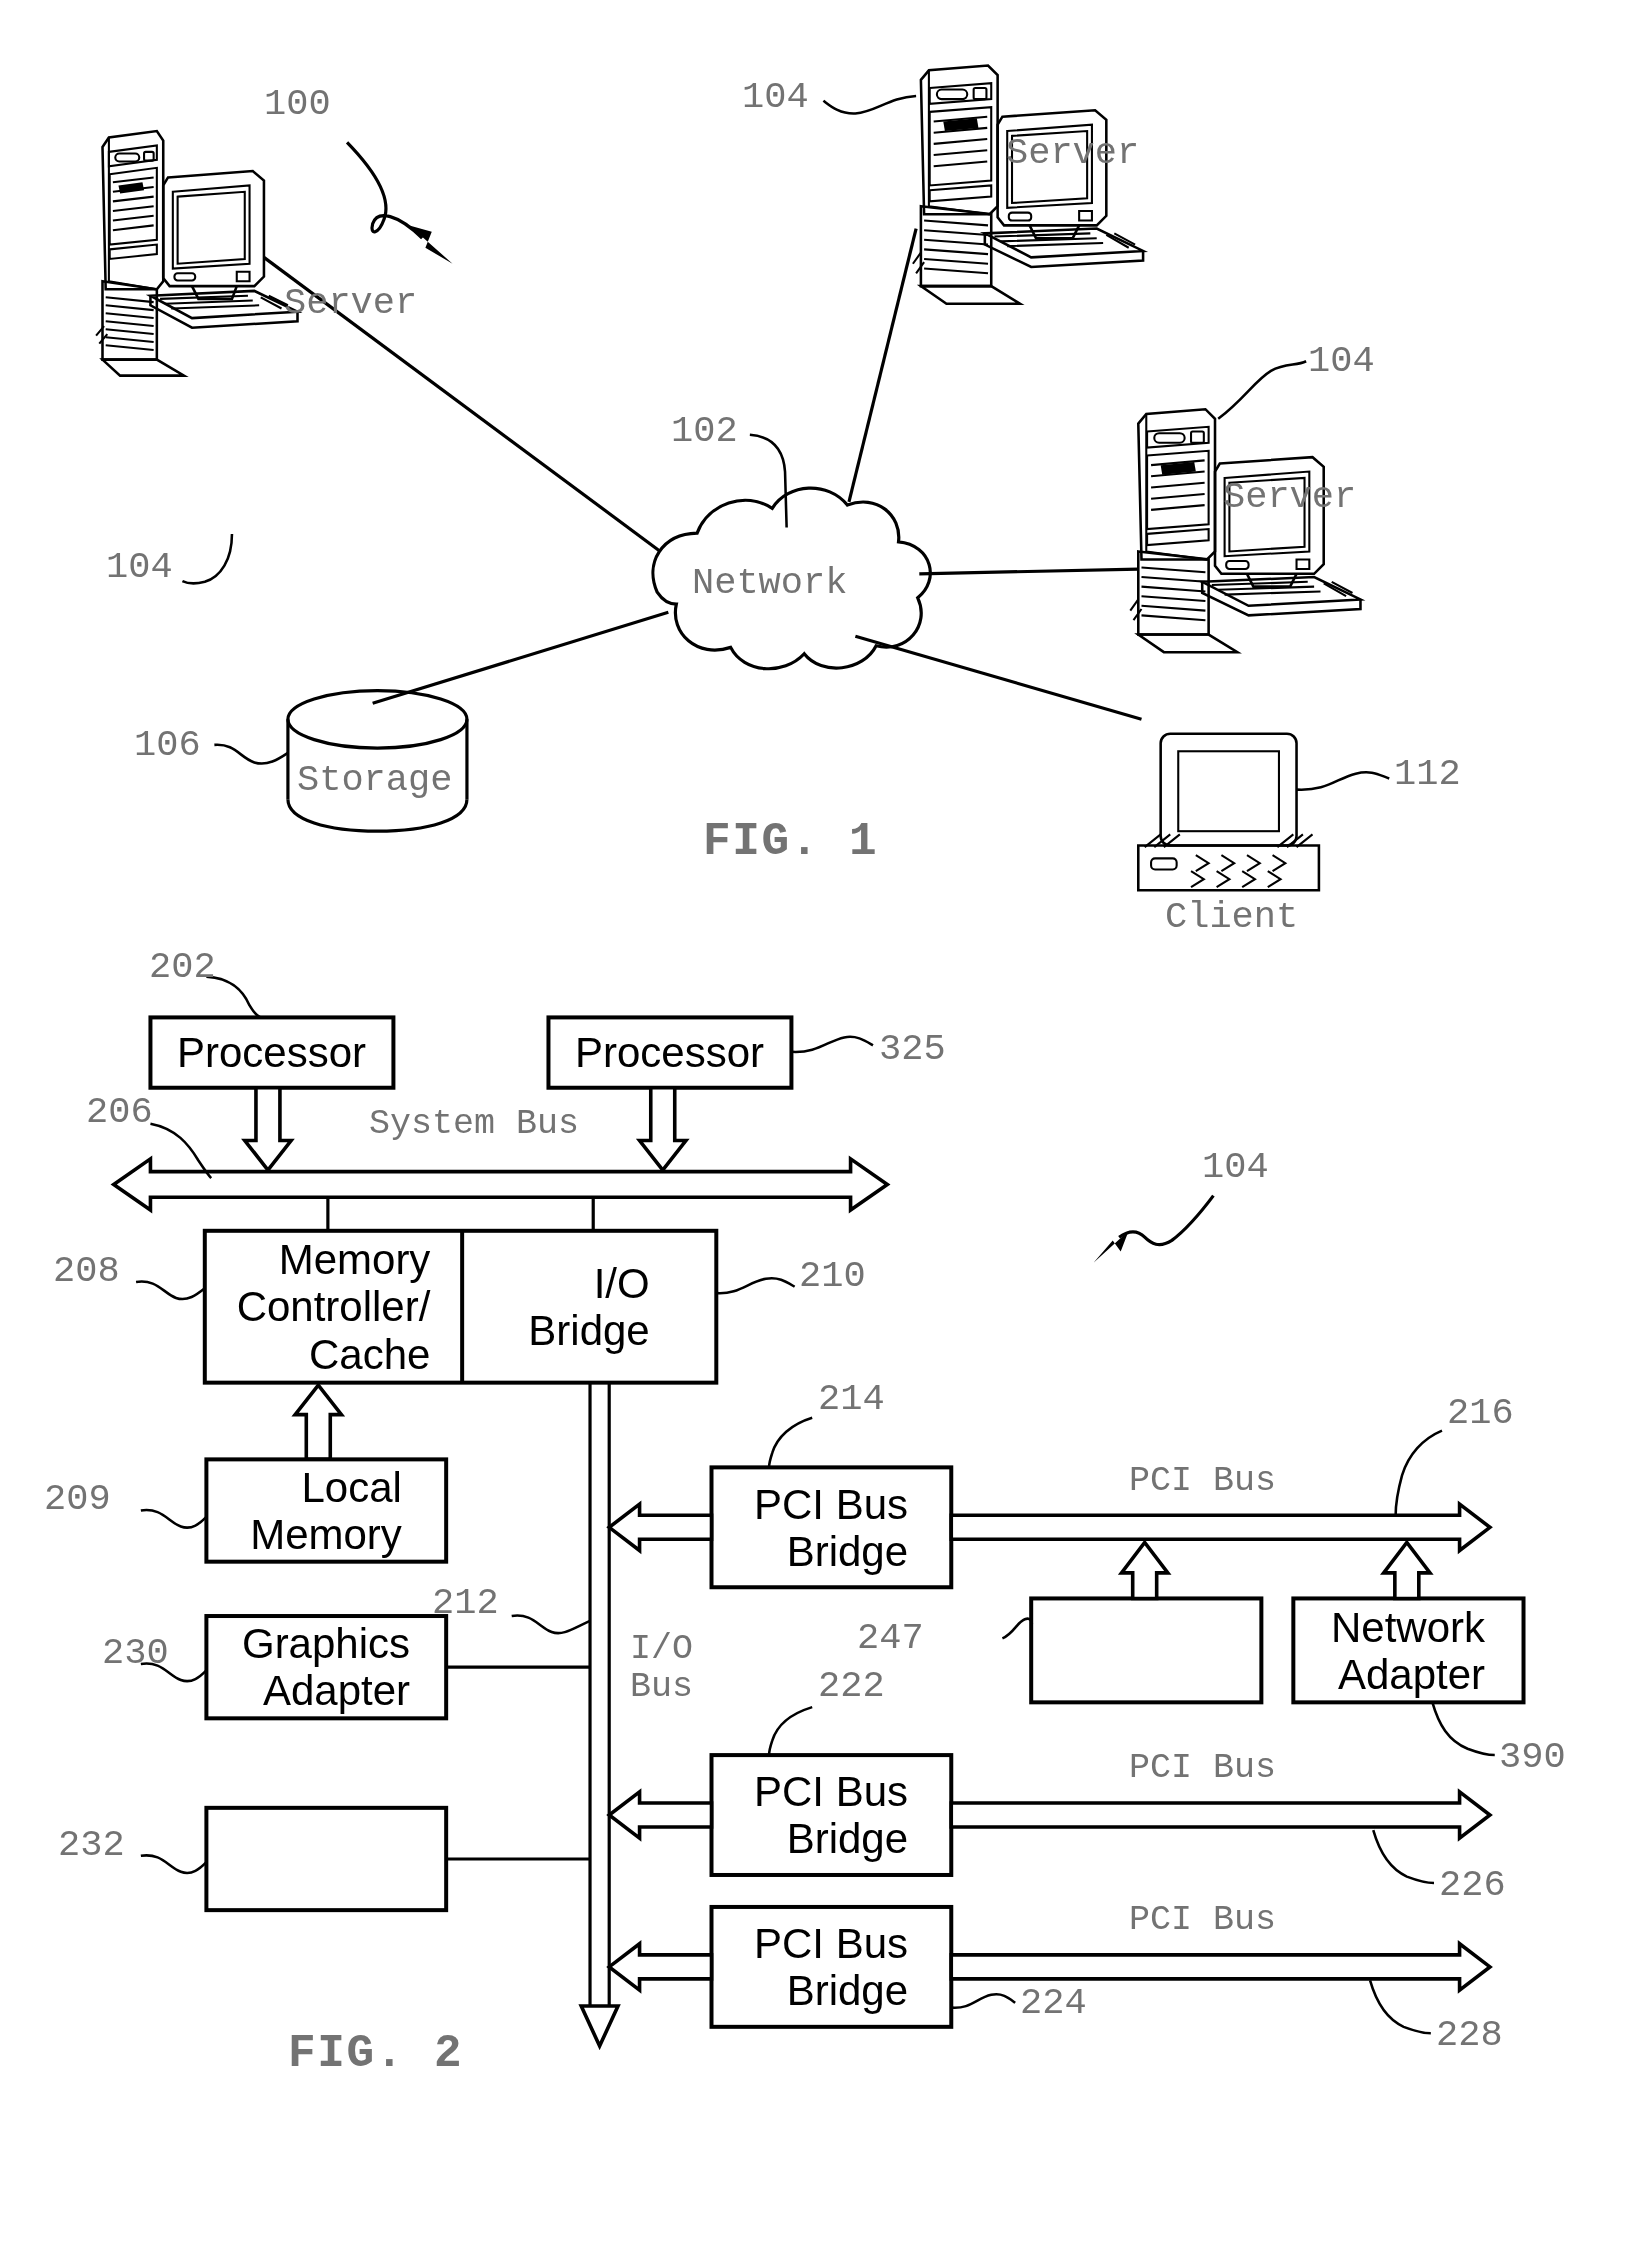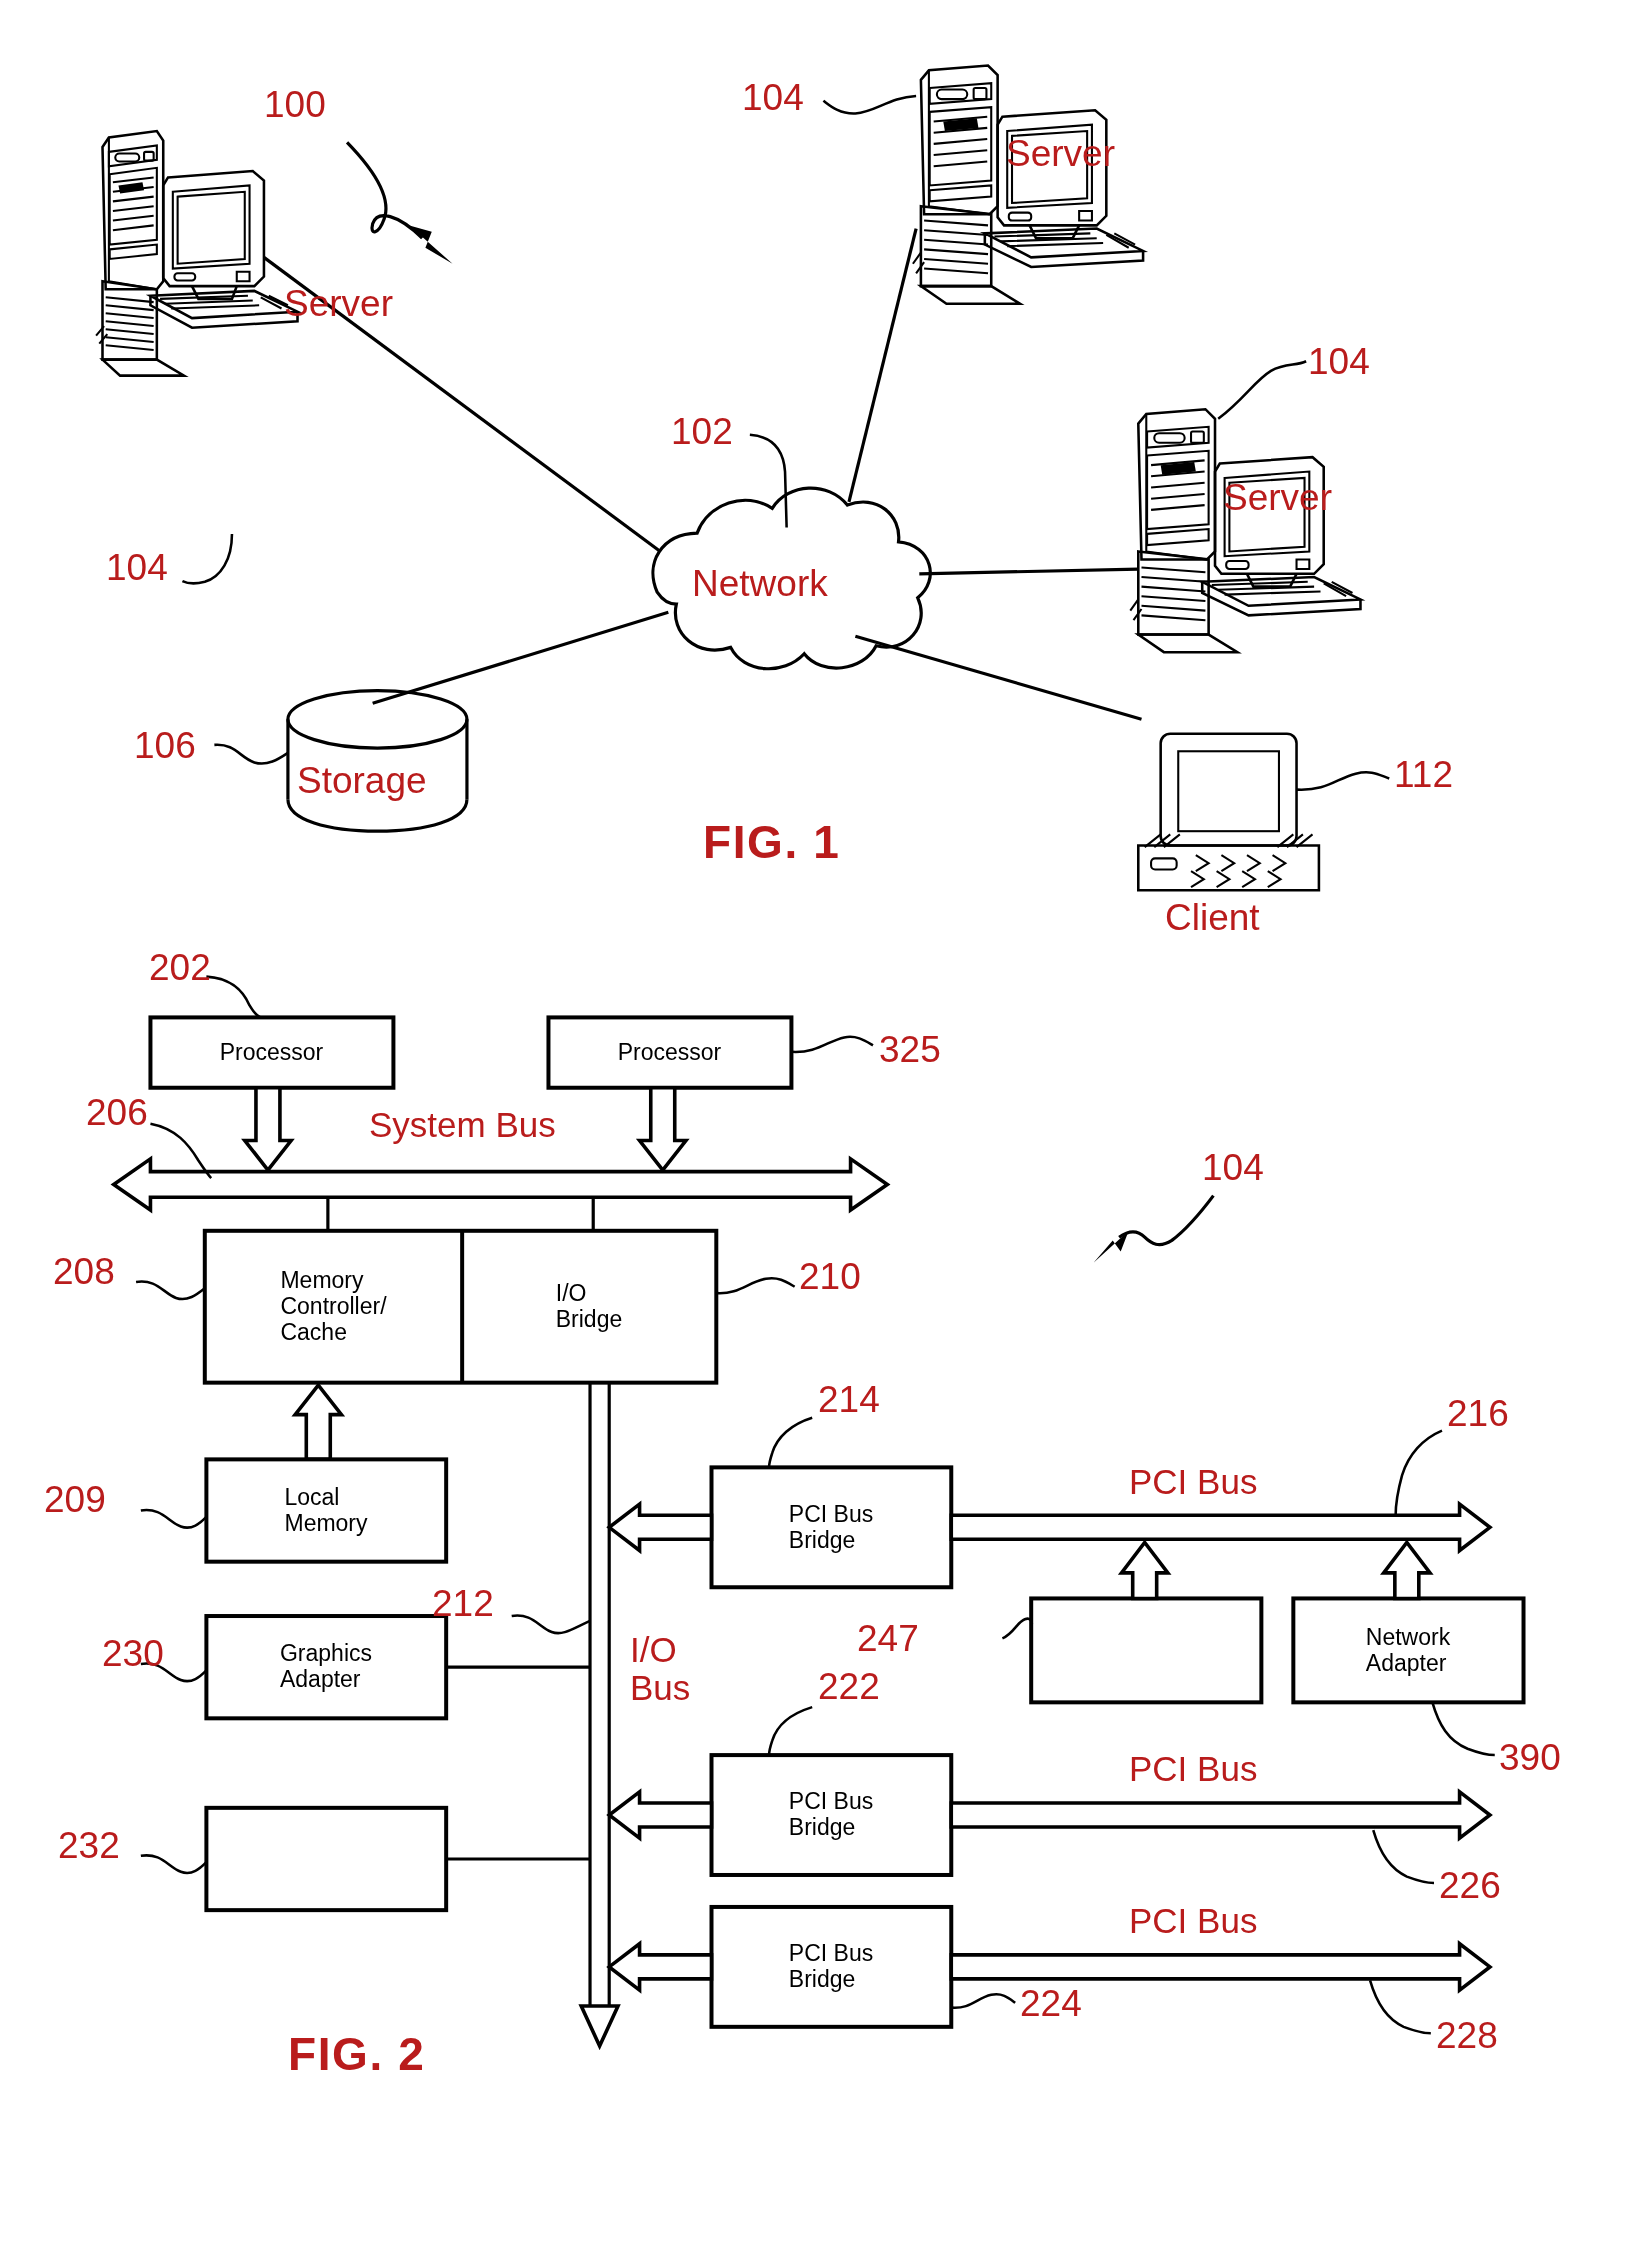--- a/index.html
+++ b/index.html
@@ -22,36 +22,36 @@
     height: 2261px;
   }
   svg.figure {
     position: absolute;
     left: 0; top: 0;
     width: 1638px;
     height: 2261px;
   }
   .lbl {
     position: absolute;
-    font-family: Liberation Sans, sans-serif;
-    color: #b91c1c;
+    font-family: Liberation Mono, monospace;
+    color: #737373;
     white-space: pre;
     line-height: 1.08;
     user-select: none;
   }
   .refnum { font-size: 37px; letter-spacing: 0px; }
   .devlabel { font-size: 37px; }
   .figtitle { font-size: 46px; font-weight: bold; letter-spacing: 1.6px; }
   .boxtext {
     position: absolute;
     display: flex;
     align-items: center;
     justify-content: center;
-    text-align: left;
-    font-size: 23px;
+    text-align: right;
+    font-size: 42px;
     line-height: 1.12;
     font-family: "Liberation Sans", sans-serif;
   }
   .buslabel { font-size: 35px; }
 </style>
 </head>
 <body>
 
 <div id="root">
 

